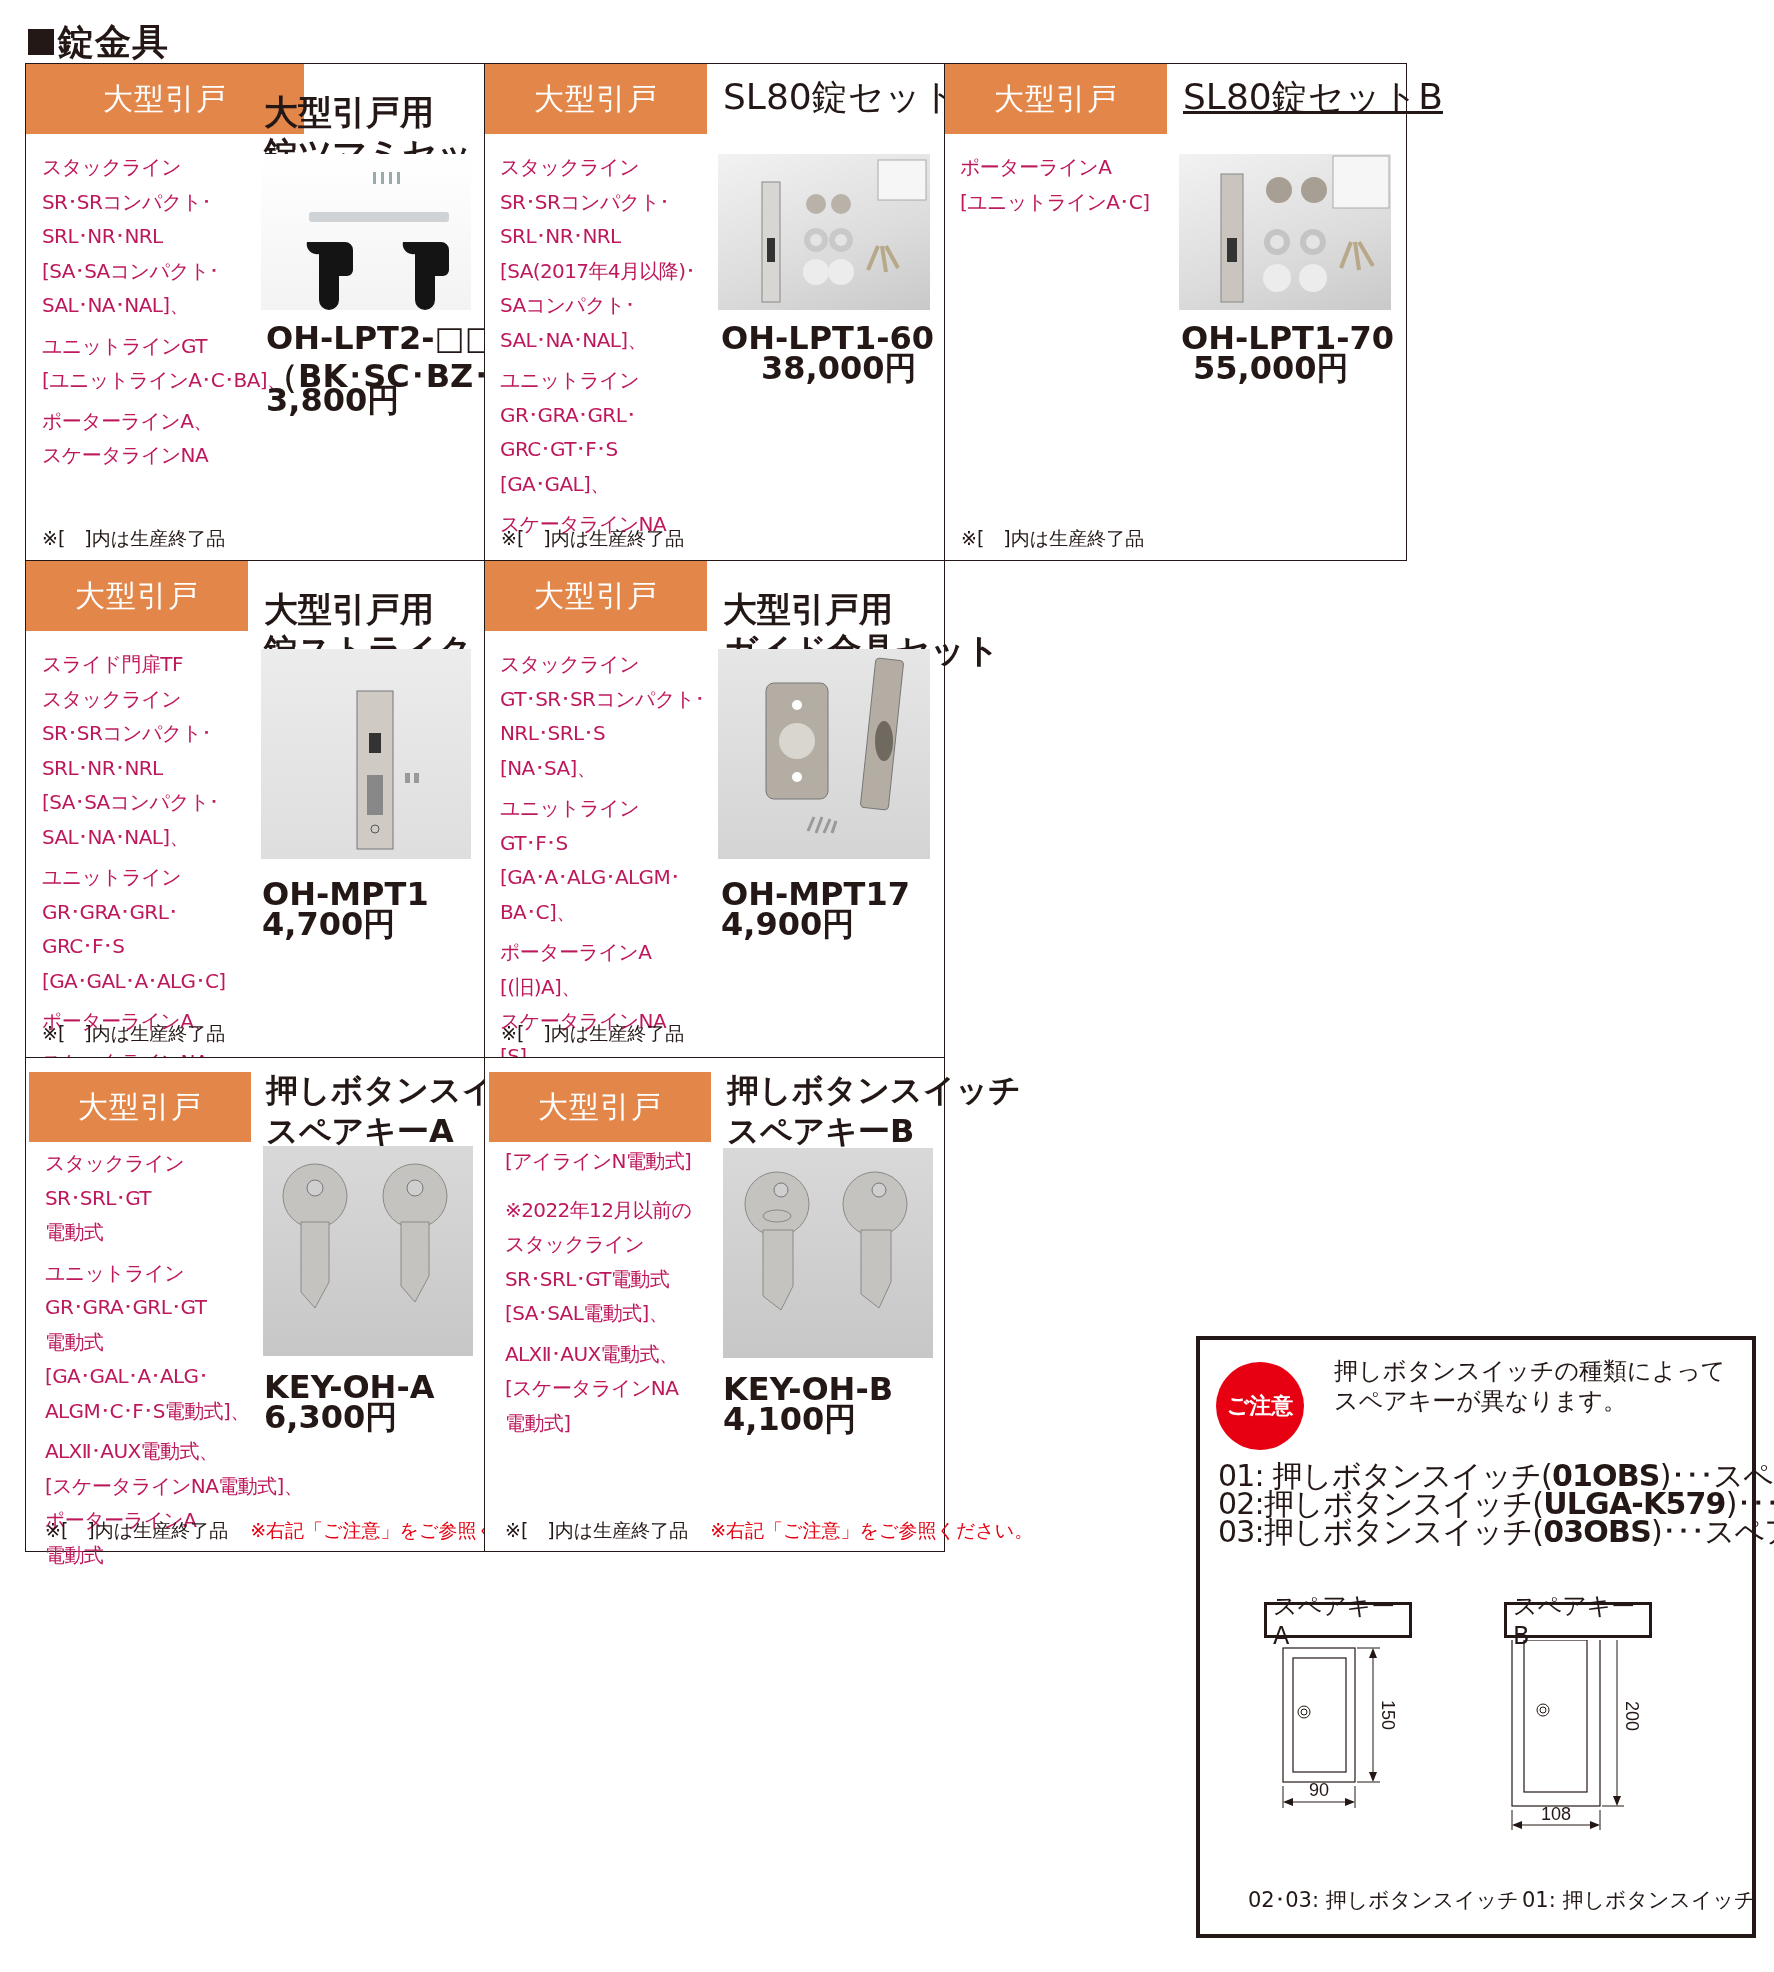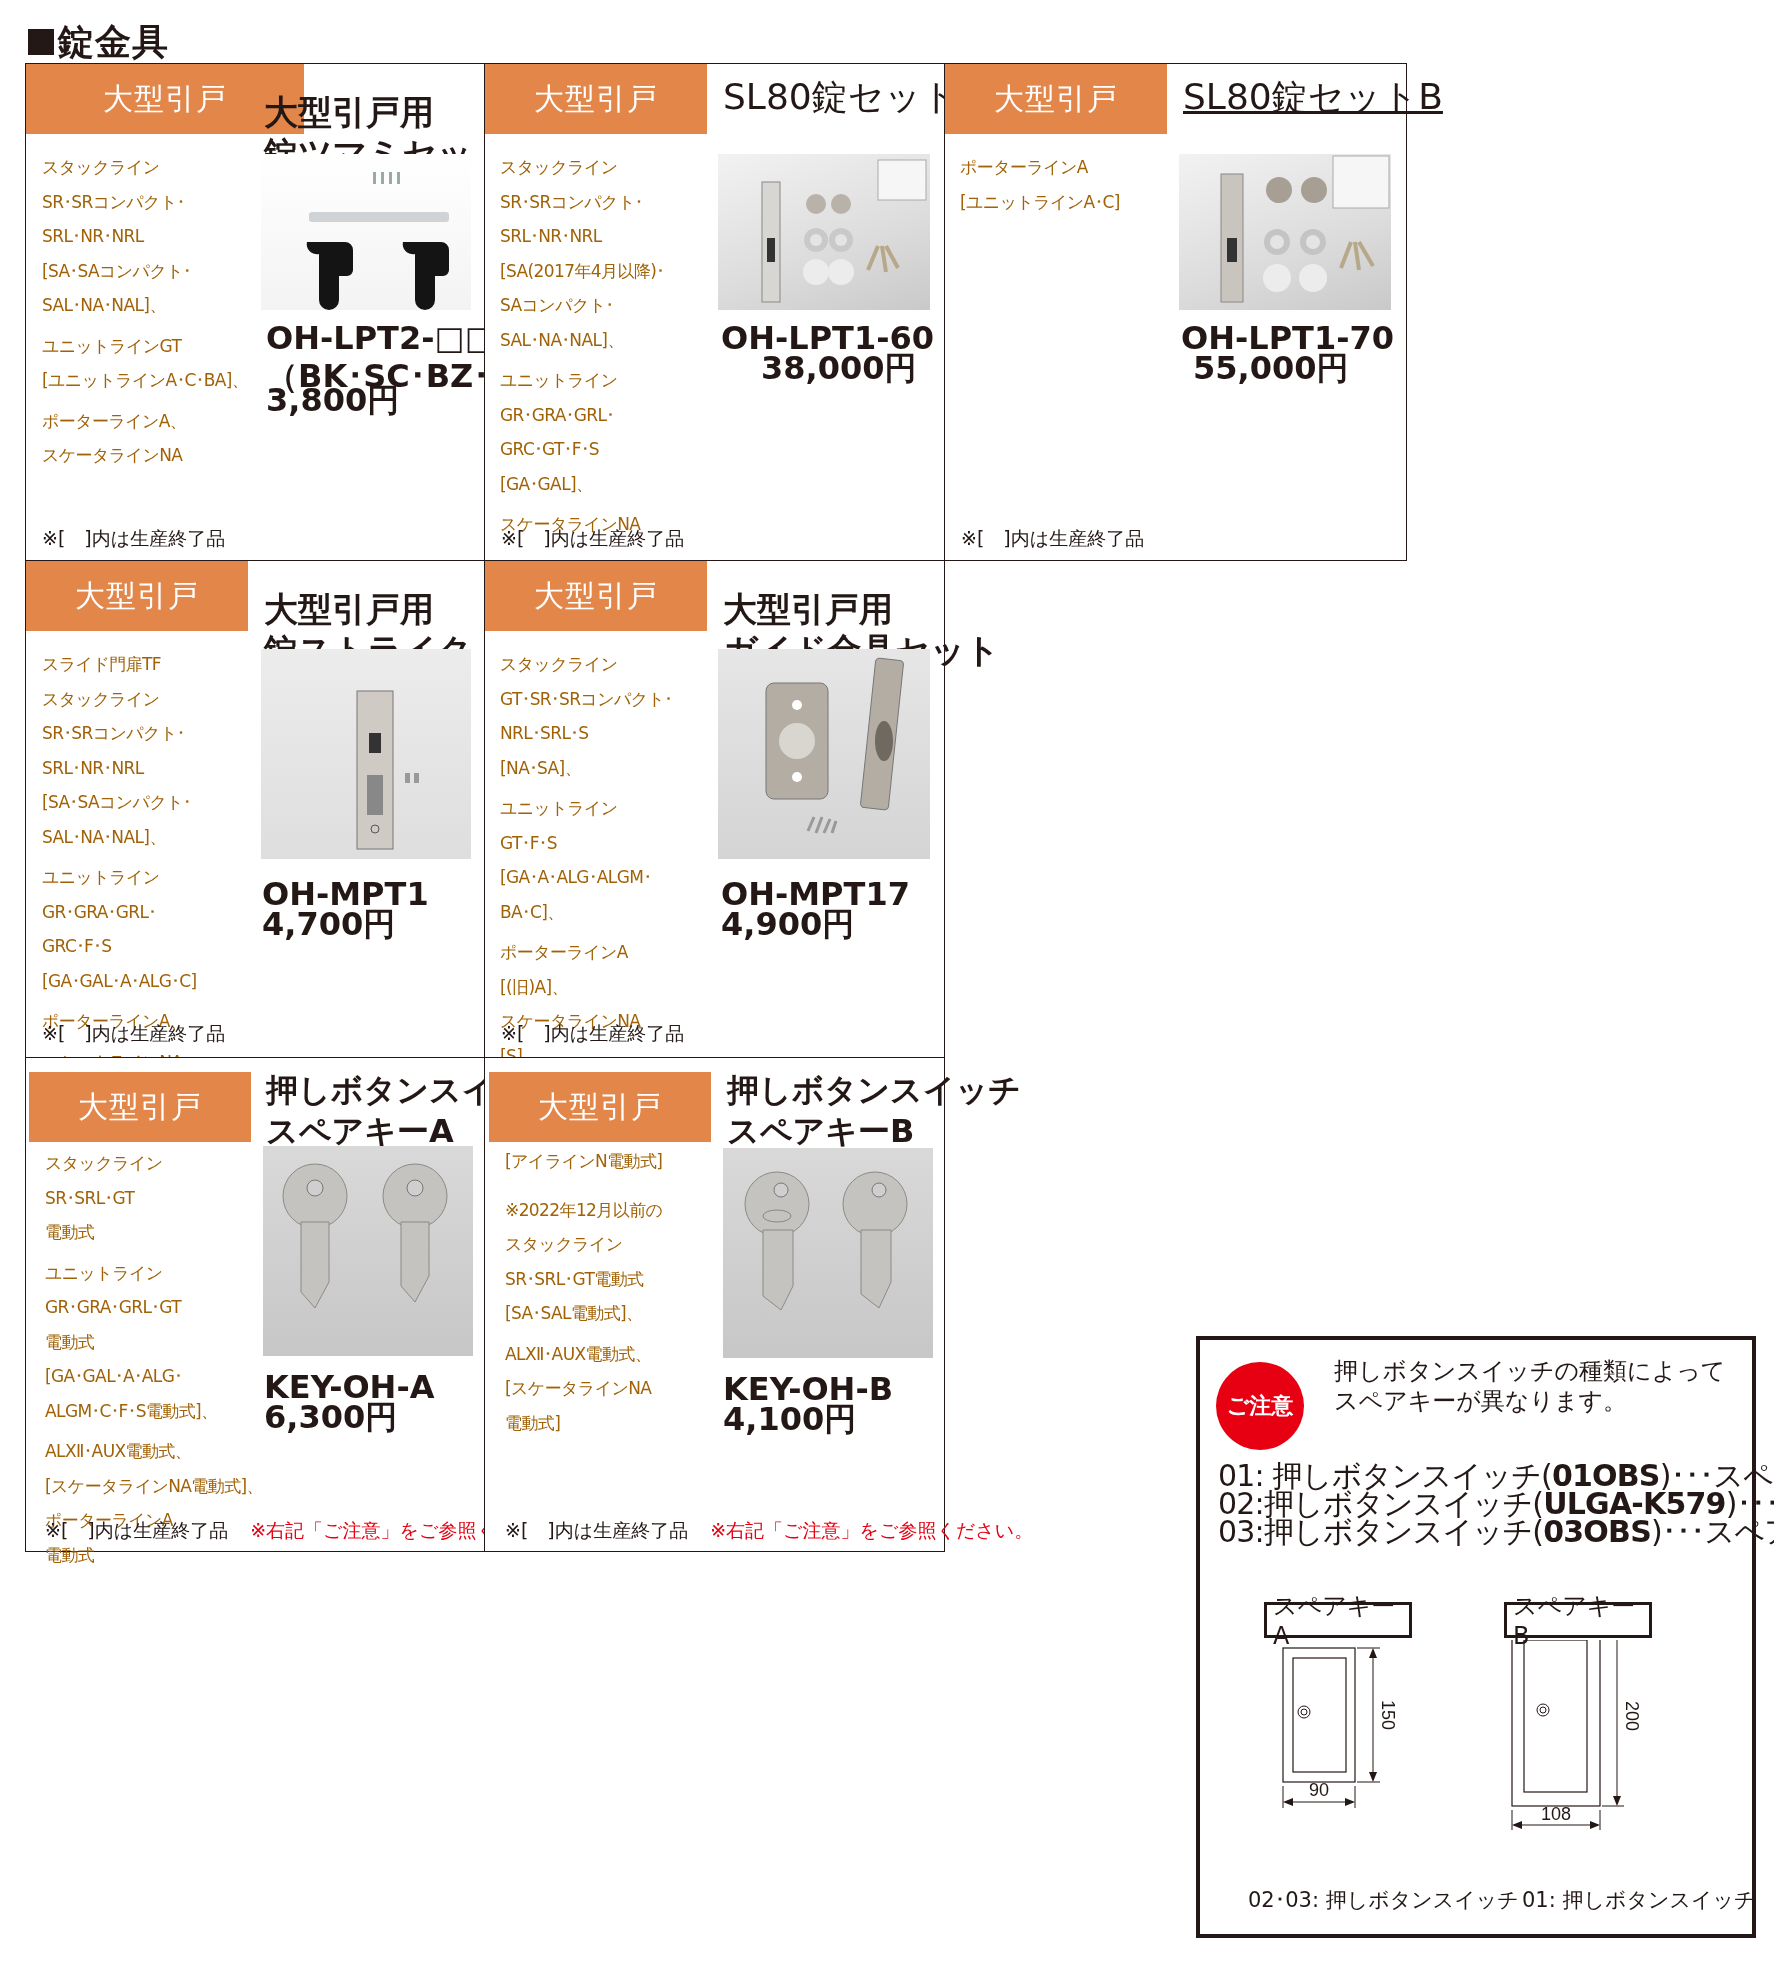--- a/index.html
+++ b/index.html
@@ -4,21 +4,21 @@
 <style>
   html, body { margin:0; padding:0; background:#ffffff; }
   body { width:1774px; height:1972px; position:relative; font-family:"DejaVu Sans","Liberation Sans",sans-serif; color:#231815; overflow:hidden; }
   .page-title { position:absolute; left:28px; top:18px; font-size:36px; font-weight:bold; letter-spacing:1px; }
   .page-title .sq { display:inline-block; width:26px; height:26px; background:#231815; margin-right:4px; vertical-align:-1px; }
 
   .cell { position:absolute; box-sizing:border-box; border:1.5px solid #231815; background:#fff; }
   .tag { position:absolute; left:0; top:0; width:278px; height:70px; background:#e2864a; color:#fff; font-size:30px; display:flex; align-items:center; justify-content:center; letter-spacing:1px; }
   .ptitle { position:absolute; left:300px; top:28px; font-size:34px; font-weight:bold; line-height:41px; white-space:pre; color:#231815; }
   .ptitle.single { top:12px; font-weight:normal; font-size:36px; }
-  .compat { position:absolute; left:18px; top:110px; font-size:17px; line-height:34.5px; letter-spacing:-0.6px; color:#a16207; }
+  .compat { position:absolute; left:18px; top:110px; font-size:20px; line-height:34.5px; letter-spacing:-0.6px; color:#be185d; }
   .compat p { margin:0 0 6px 0; white-space:pre; }
   .photo { position:absolute; left:292px; top:110px; width:262px; height:196px; background:linear-gradient(160deg,#f2f2f2 0%,#dcdcdc 60%,#c9c9c9 100%); overflow:hidden; }
   .photo.white { background:linear-gradient(180deg,#ffffff 0%,#f3f3f3 100%); }
   .photo.gray { background:linear-gradient(180deg,#d9d9d9 0%,#c7c7c7 100%); }
   .code { position:absolute; left:295px; font-size:32px; font-weight:bold; line-height:38px; color:#231815; white-space:pre; }
   .note { position:absolute; left:18px; font-size:19px; color:#231815; white-space:pre; }
   .note-red { color:#e60012; margin-left:22px; }
 
   
   .caution { position:absolute; left:1196px; top:1336px; width:560px; height:602px; box-sizing:border-box; border:4px solid #231815; background:#fff; }

